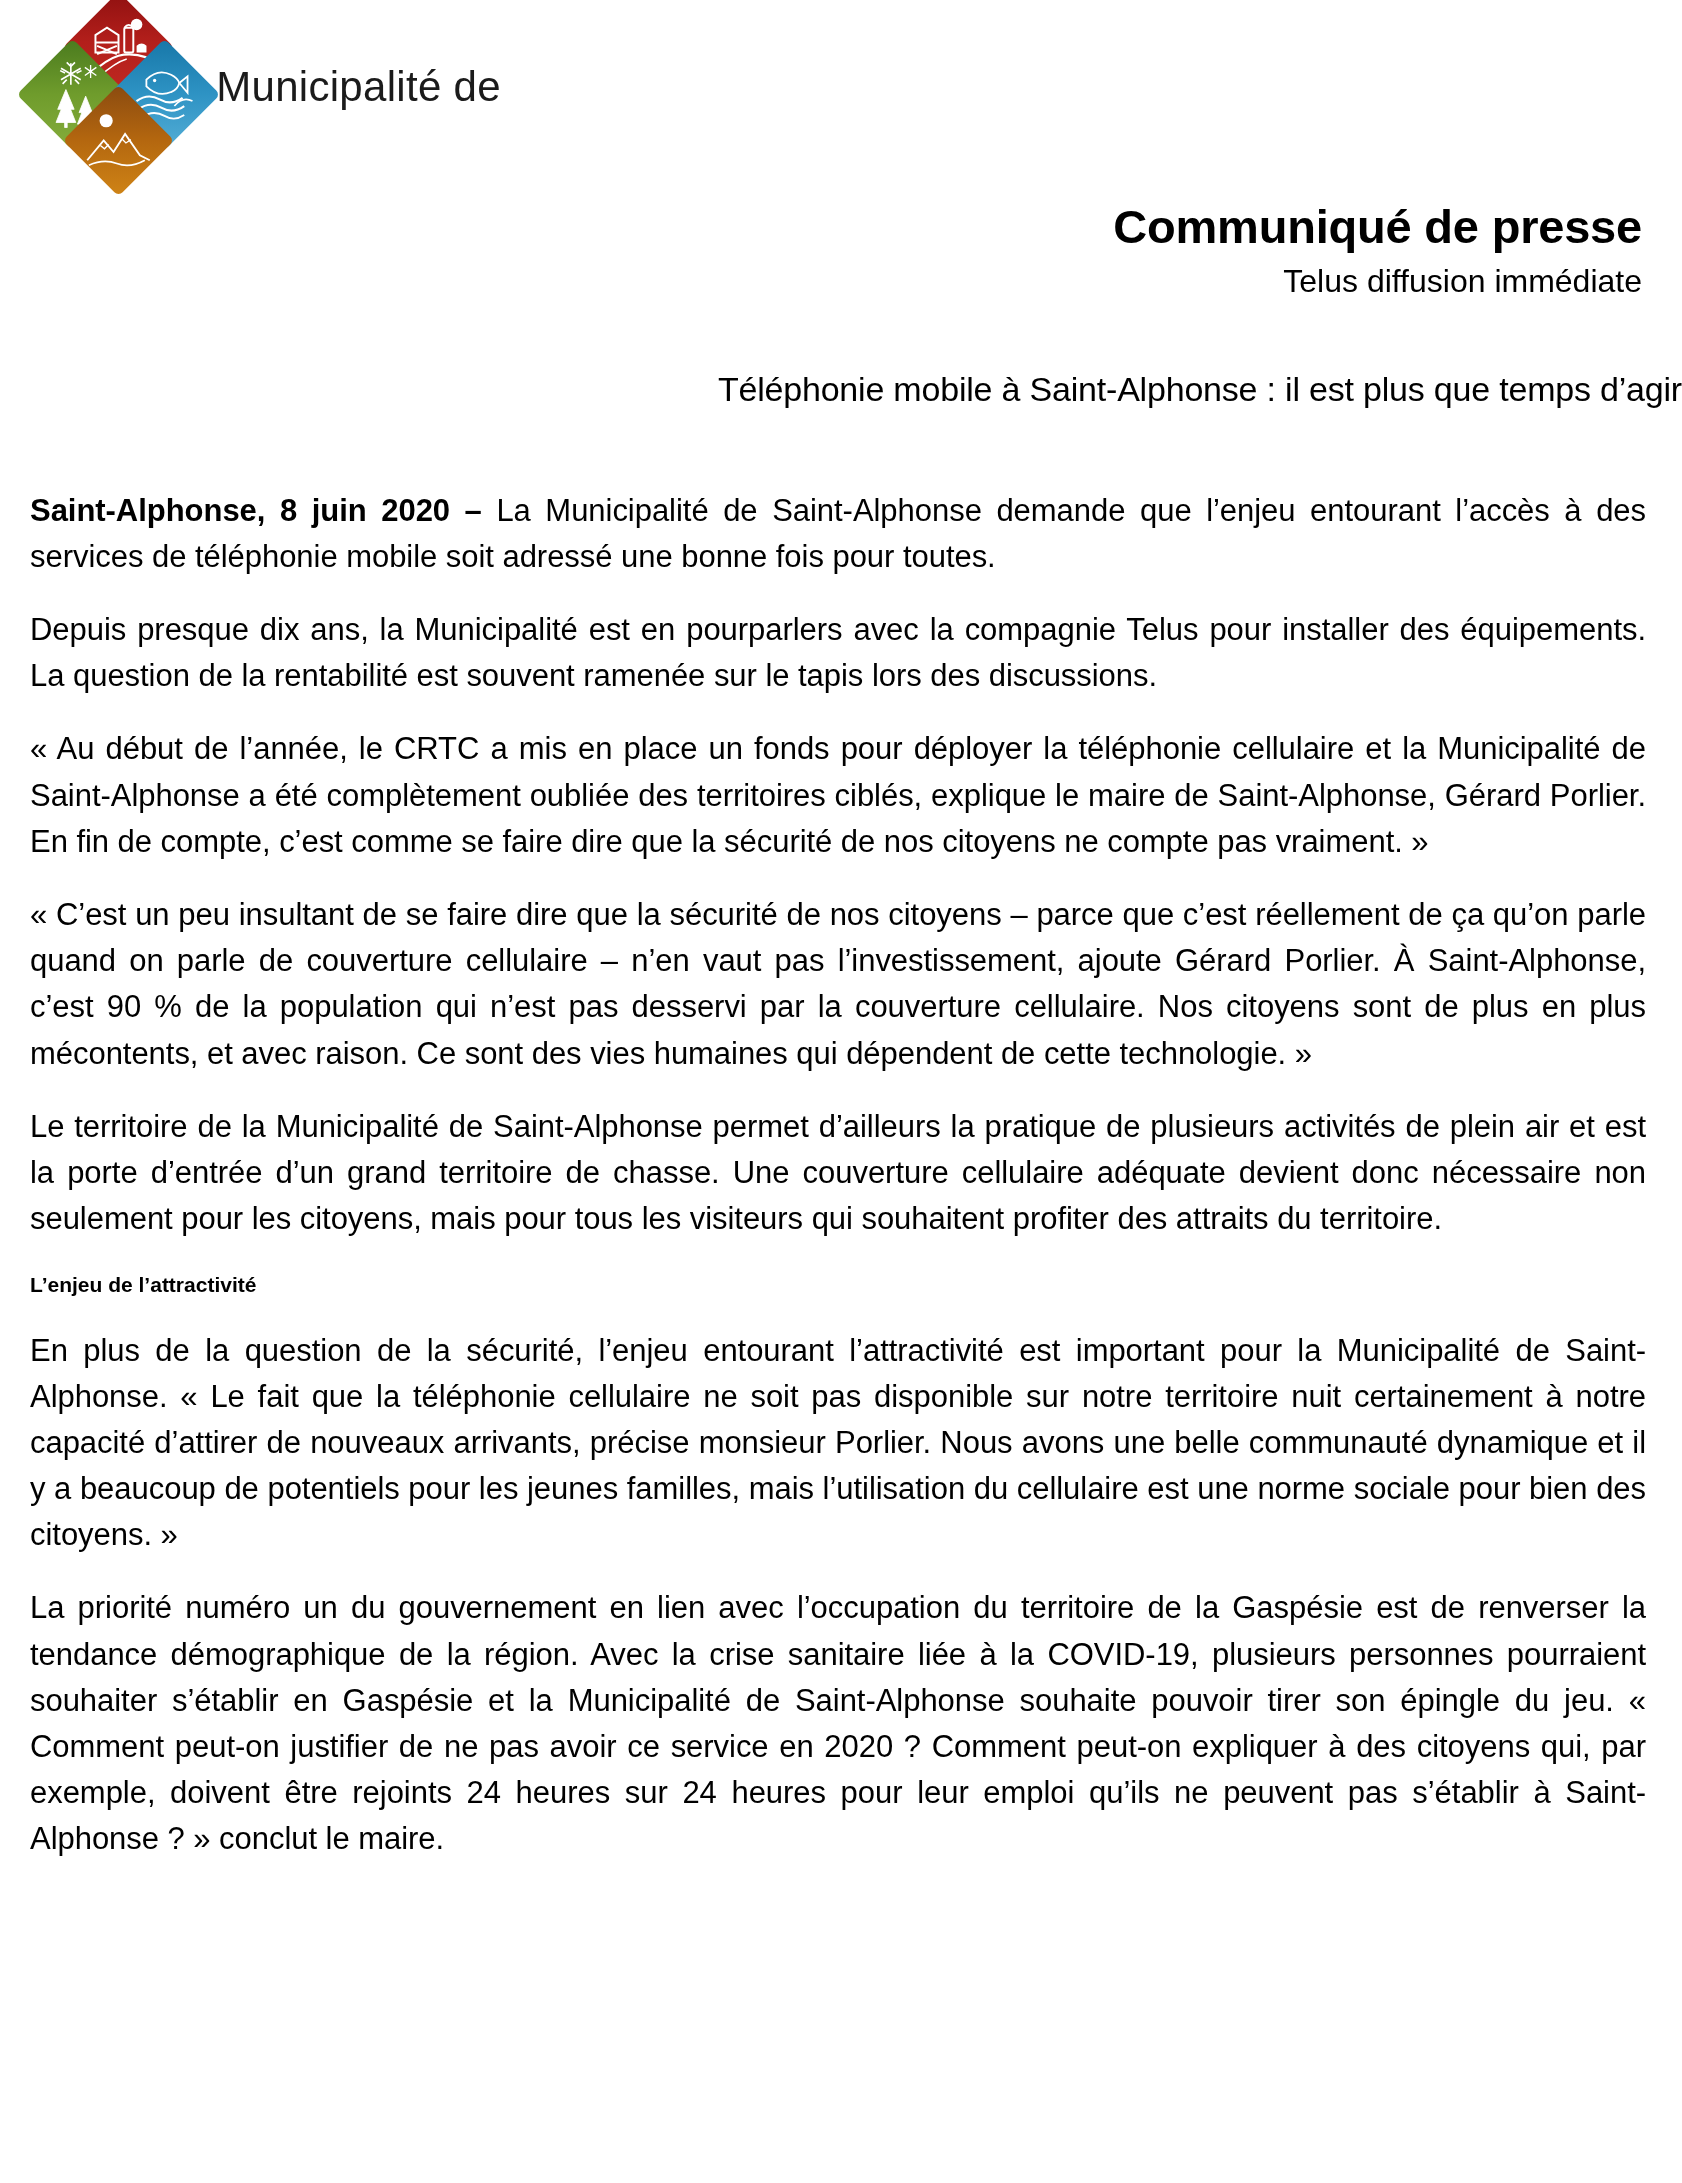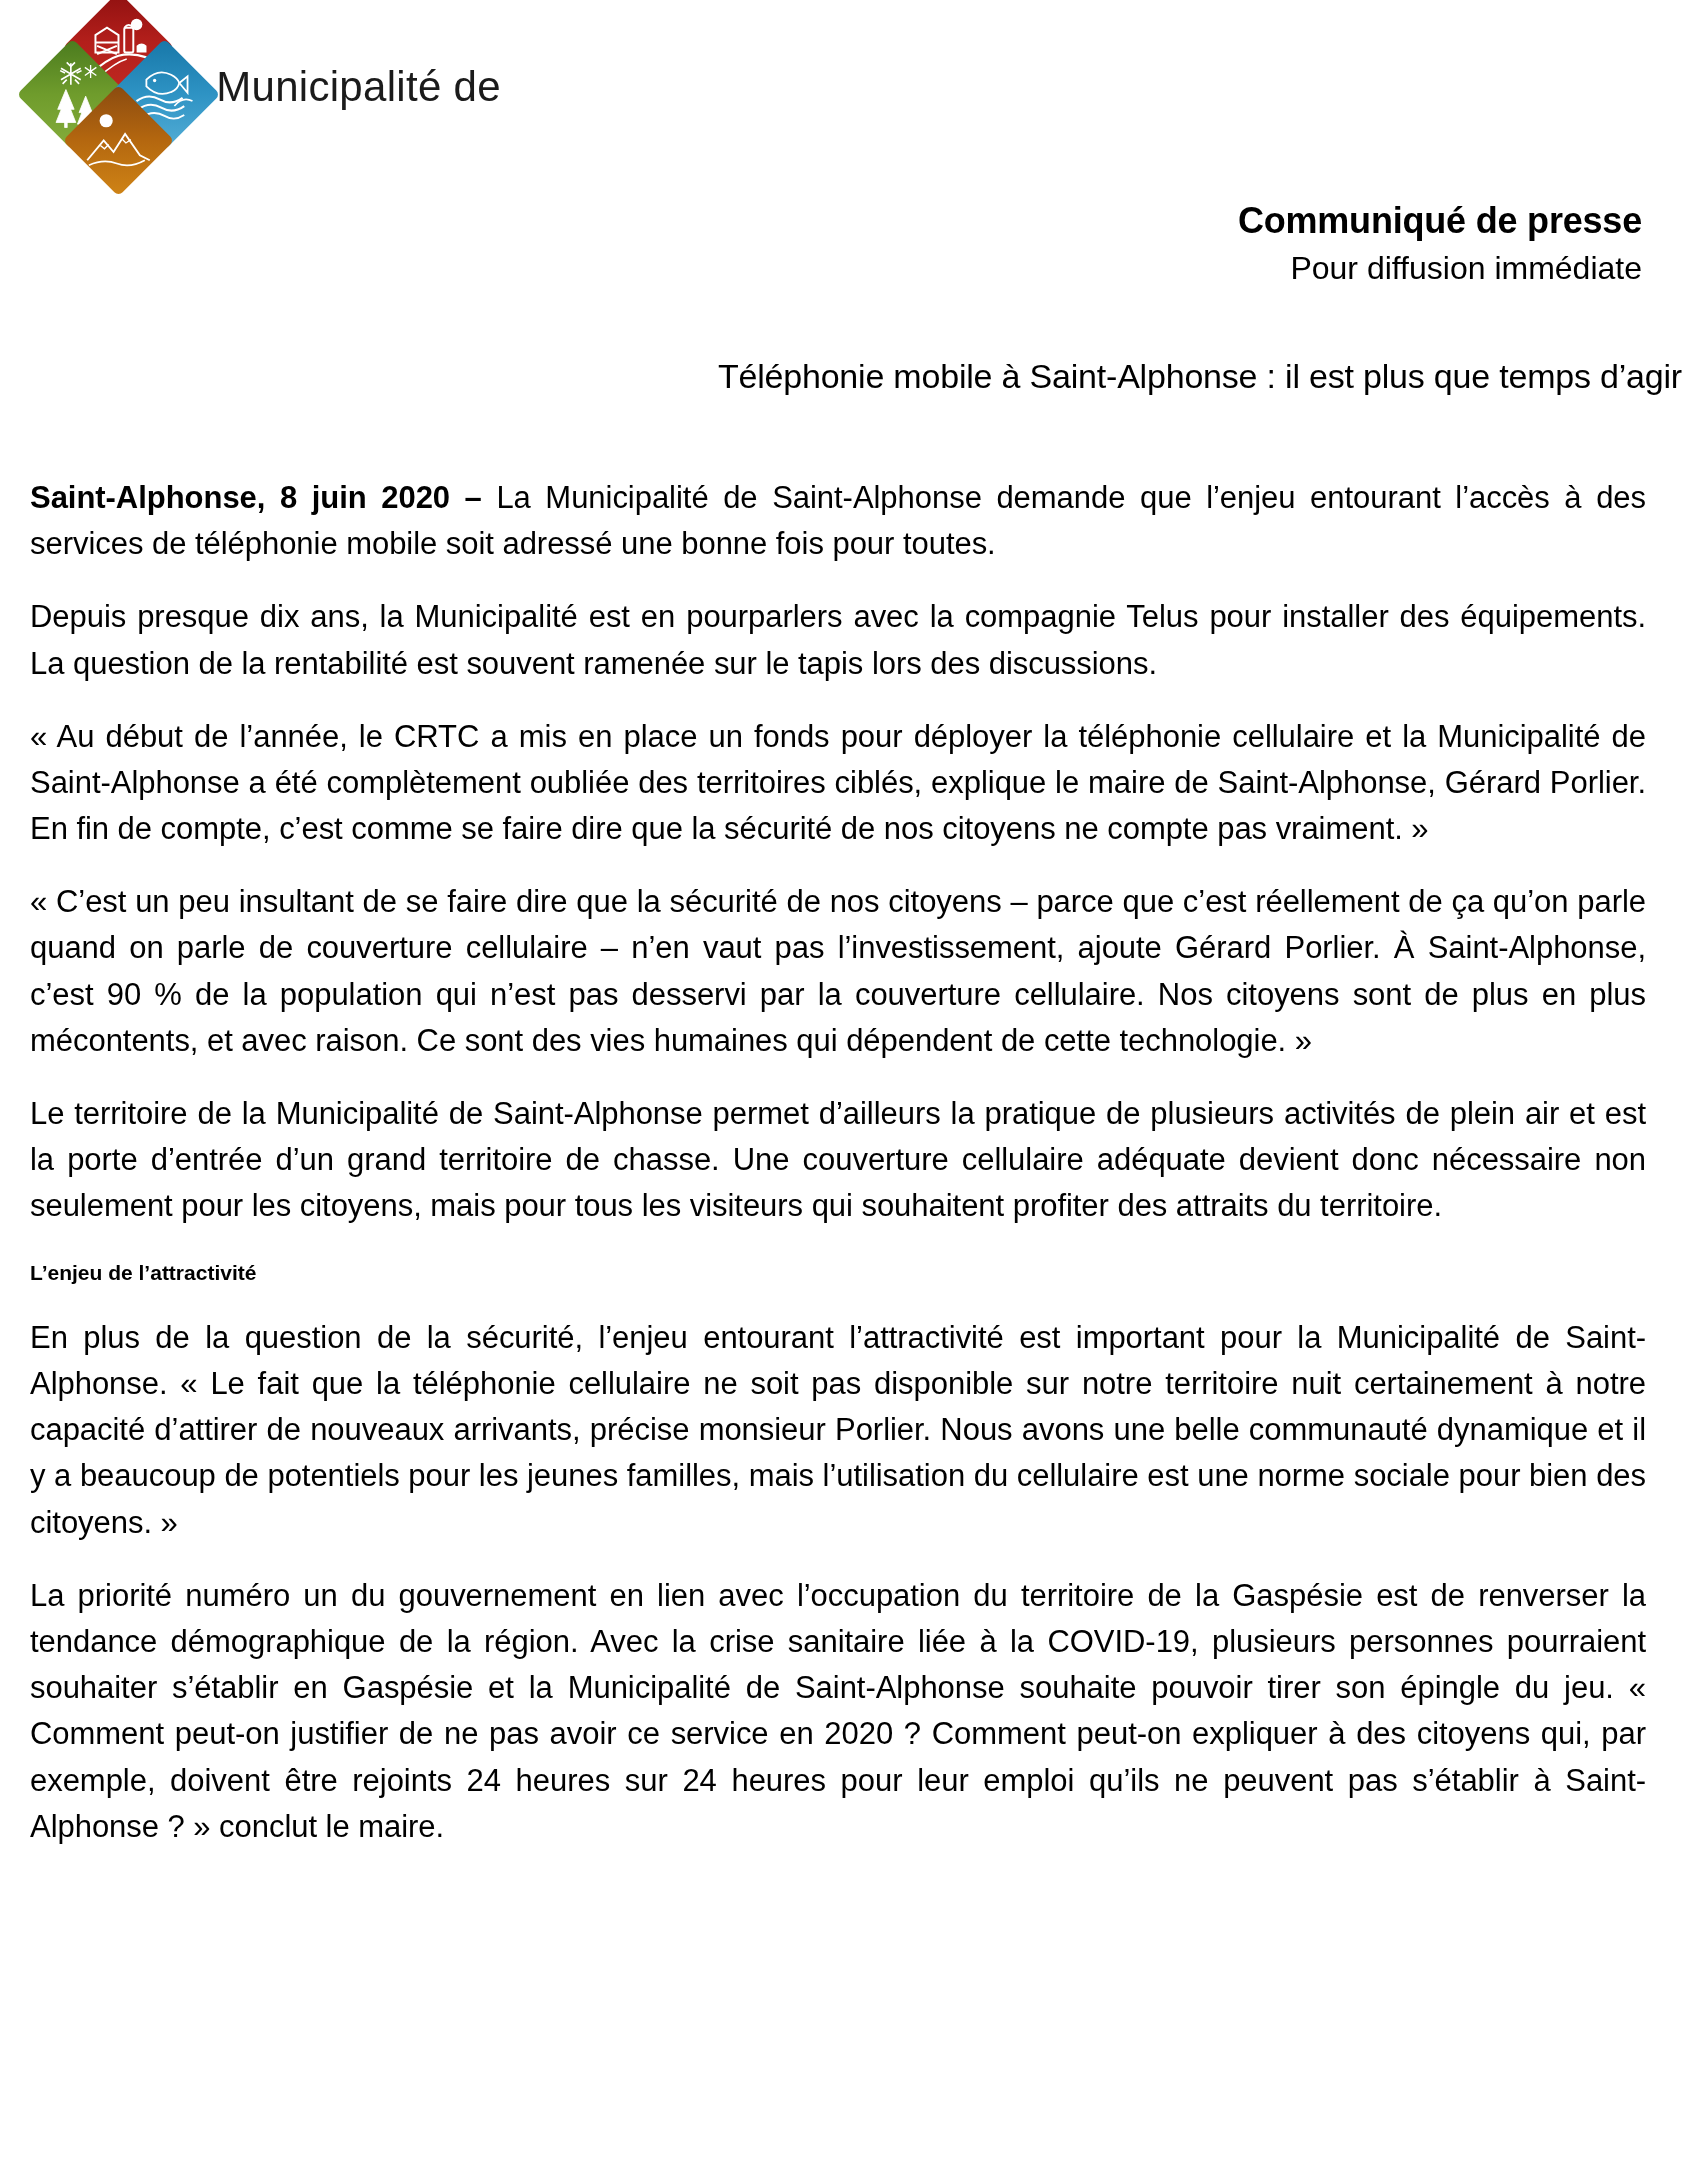--- a/index.html
+++ b/index.html
@@ -82,21 +82,21 @@
     display: block;
   }
 
   
   .doc-header {
     text-align: right;
     padding-right: 40px;
     margin-top: 15px;
   }
   .doc-header .h-main {
-    font-size: 36px;
+    font-size: 47px;
     font-weight: 700;
     line-height: 1.15;
     letter-spacing: -0.2px;
   }
   .doc-header .h-sub {
     font-size: 32px;
     font-weight: 400;
     line-height: 1.25;
     margin-top: 6.6px;
   }
@@ -207,21 +207,21 @@
       </div>
 
       <div class="logo-text">
         <span class="l1">Municipalité de</span>
       </div>
     </div>
   </div>
 
   <div class="doc-header">
     <div class="h-main">Communiqué de presse</div>
-    <div class="h-sub">Pour diffusion immédiate</div>
+    <div class="h-sub">Telus diffusion immédiate</div>
   </div>
 
   <div class="doc-title">Téléphonie mobile à Saint-Alphonse : il est plus que temps d’agir</div>
 
   <div class="body-wrap">
 
     <p class="para"><span class="lead">Saint-Alphonse, 8 juin 2020 – </span><span>La Municipalité de Saint-Alphonse demande que l’enjeu entourant l’accès à des services de téléphonie mobile soit adressé une bonne fois pour toutes.</span></p>
 
     <p class="para">Depuis presque dix ans, la Municipalité est en pourparlers avec la compagnie Telus pour installer des équipements. La question de la rentabilité est souvent ramenée sur le tapis lors des discussions.</p>
 

